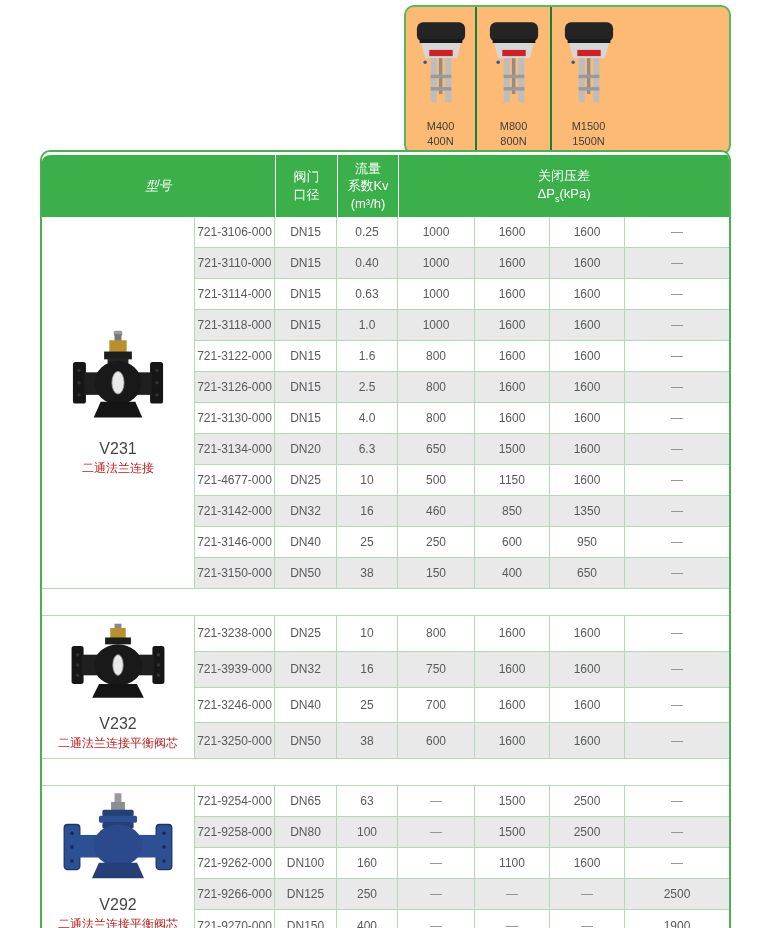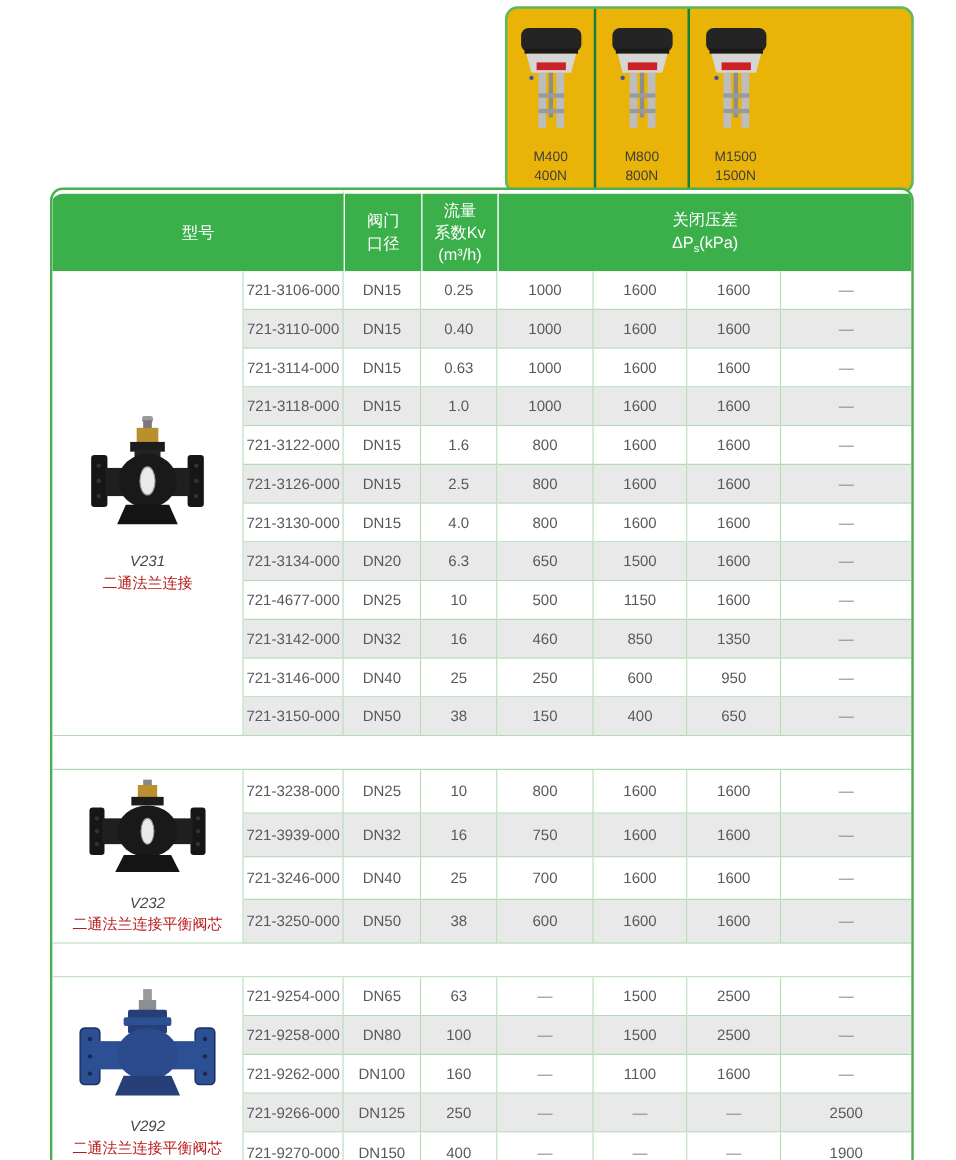--- a/index.html
+++ b/index.html
@@ -3,21 +3,21 @@
 <meta charset="utf-8">
 <style>
   * { margin:0; padding:0; box-sizing:border-box; }
   html,body { background:#ffffff; }
   body { font-family:"Liberation Sans","DejaVu Sans",sans-serif; }
   .page { position:relative; width:765px; height:928px; background:#ffffff; overflow:hidden; }
 
   
   .actuator-panel {
     position:absolute; left:404px; top:5px; width:327px; height:150px;
-    border:2px solid #5cb85f; border-radius:10px; display:flex; background:#eab308;
+    border:2px solid #5cb85f; border-radius:10px; display:flex; background:#fdba74;
   }
   .actuator-cell {
     display:flex; flex-direction:column; align-items:center; justify-content:flex-end;
     padding-bottom:5px;
   }
   .actuator-cell + .actuator-cell { border-left:2px solid #15803d; }
   .ac-1 { width:69px; } .ac-2 { width:75px; } .ac-3 { width:75px; } .ac-4 { width:104px; }
   .actuator-img { flex:1 1 auto; display:flex; align-items:center; justify-content:center; width:100%; }
   .actuator-label { font-size:11px; line-height:1.3; color:#3f3f3f; text-align:center; }
 
@@ -27,34 +27,34 @@
     border:2px solid #4fae54; border-radius:10px; overflow:hidden; background:#fff;
   }
   table { width:100%; border-collapse:separate; border-spacing:0; table-layout:fixed;
           font-size:12px; color:#58595b; }
   thead th {
     background:#3bb04a; color:#ffffff; font-weight:normal; font-size:13px;
     height:65px; text-align:center; vertical-align:middle; line-height:1.35;
     border-top:3px solid #ffffff;
   }
   thead th + th { border-left:1px solid #ffffff; }
-  thead th:first-child { border-top-left-radius:9px; }
+  thead th:first-child { border-top-left-radius:9px;font-style:italic; }
   thead sub { font-size:9px; }
   tbody td {
     height:31px; text-align:center; vertical-align:middle; background:#ffffff;
     border-bottom:1px solid #b5d9b5; border-right:1px solid #b5d9b5;
   }
   tbody td:last-child { border-right:none; }
   tbody tr:last-child td { border-bottom:none; }
   tbody tr.row-alt td { background:#e9e9e9; }
   tbody td.product-cell { background:#ffffff; }
   tbody td.dash { color:#8a8a8a; }
   tr.gap-row td { height:27px; background:#ffffff; border-right:none; }
   .product-cell { padding:6px 2px; }
-  .valve-name { font-size:12px; color:#454545; margin-top:4px;font-style:italic; }
+  .valve-name { font-size:16px; color:#454545; margin-top:4px; }
   .valve-desc { font-size:12px; color:#b91c1c; margin-top:2px; }
 </style>
 </head>
 <body>
 
 <div class="page">
 
   <div class="actuator-panel">
     <div class="actuator-cell ac-1">
       <span class="actuator-img">

